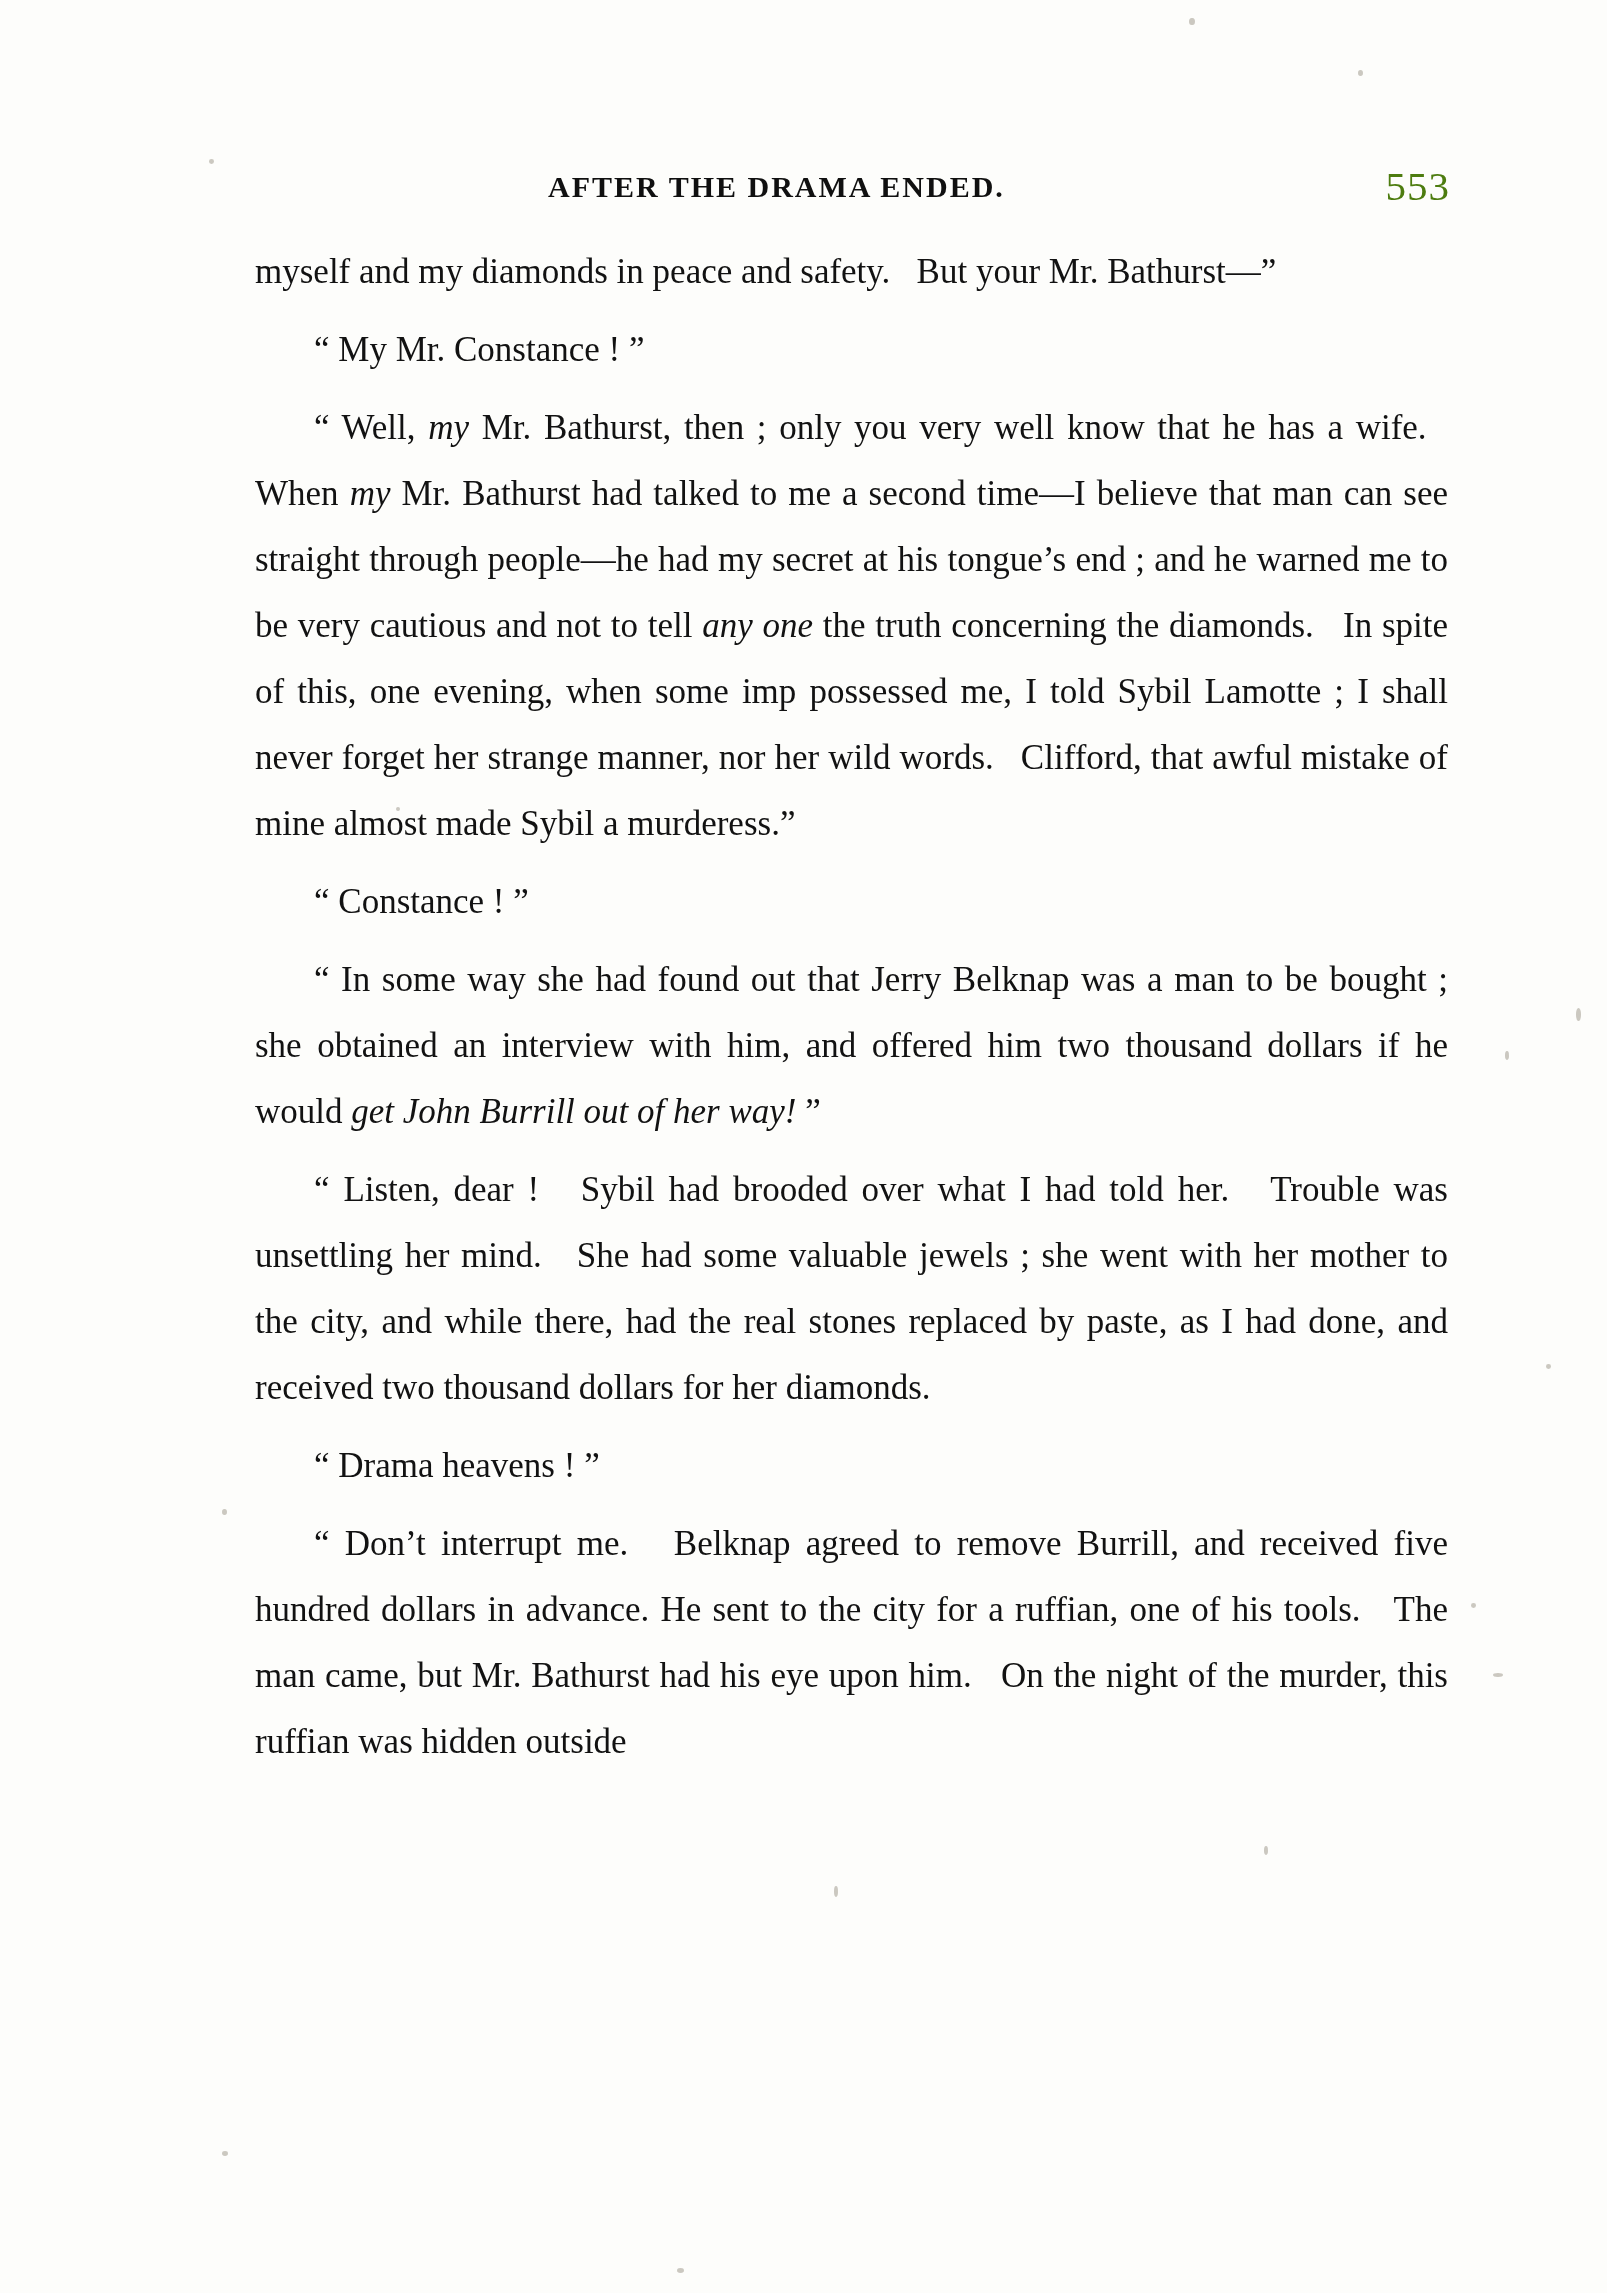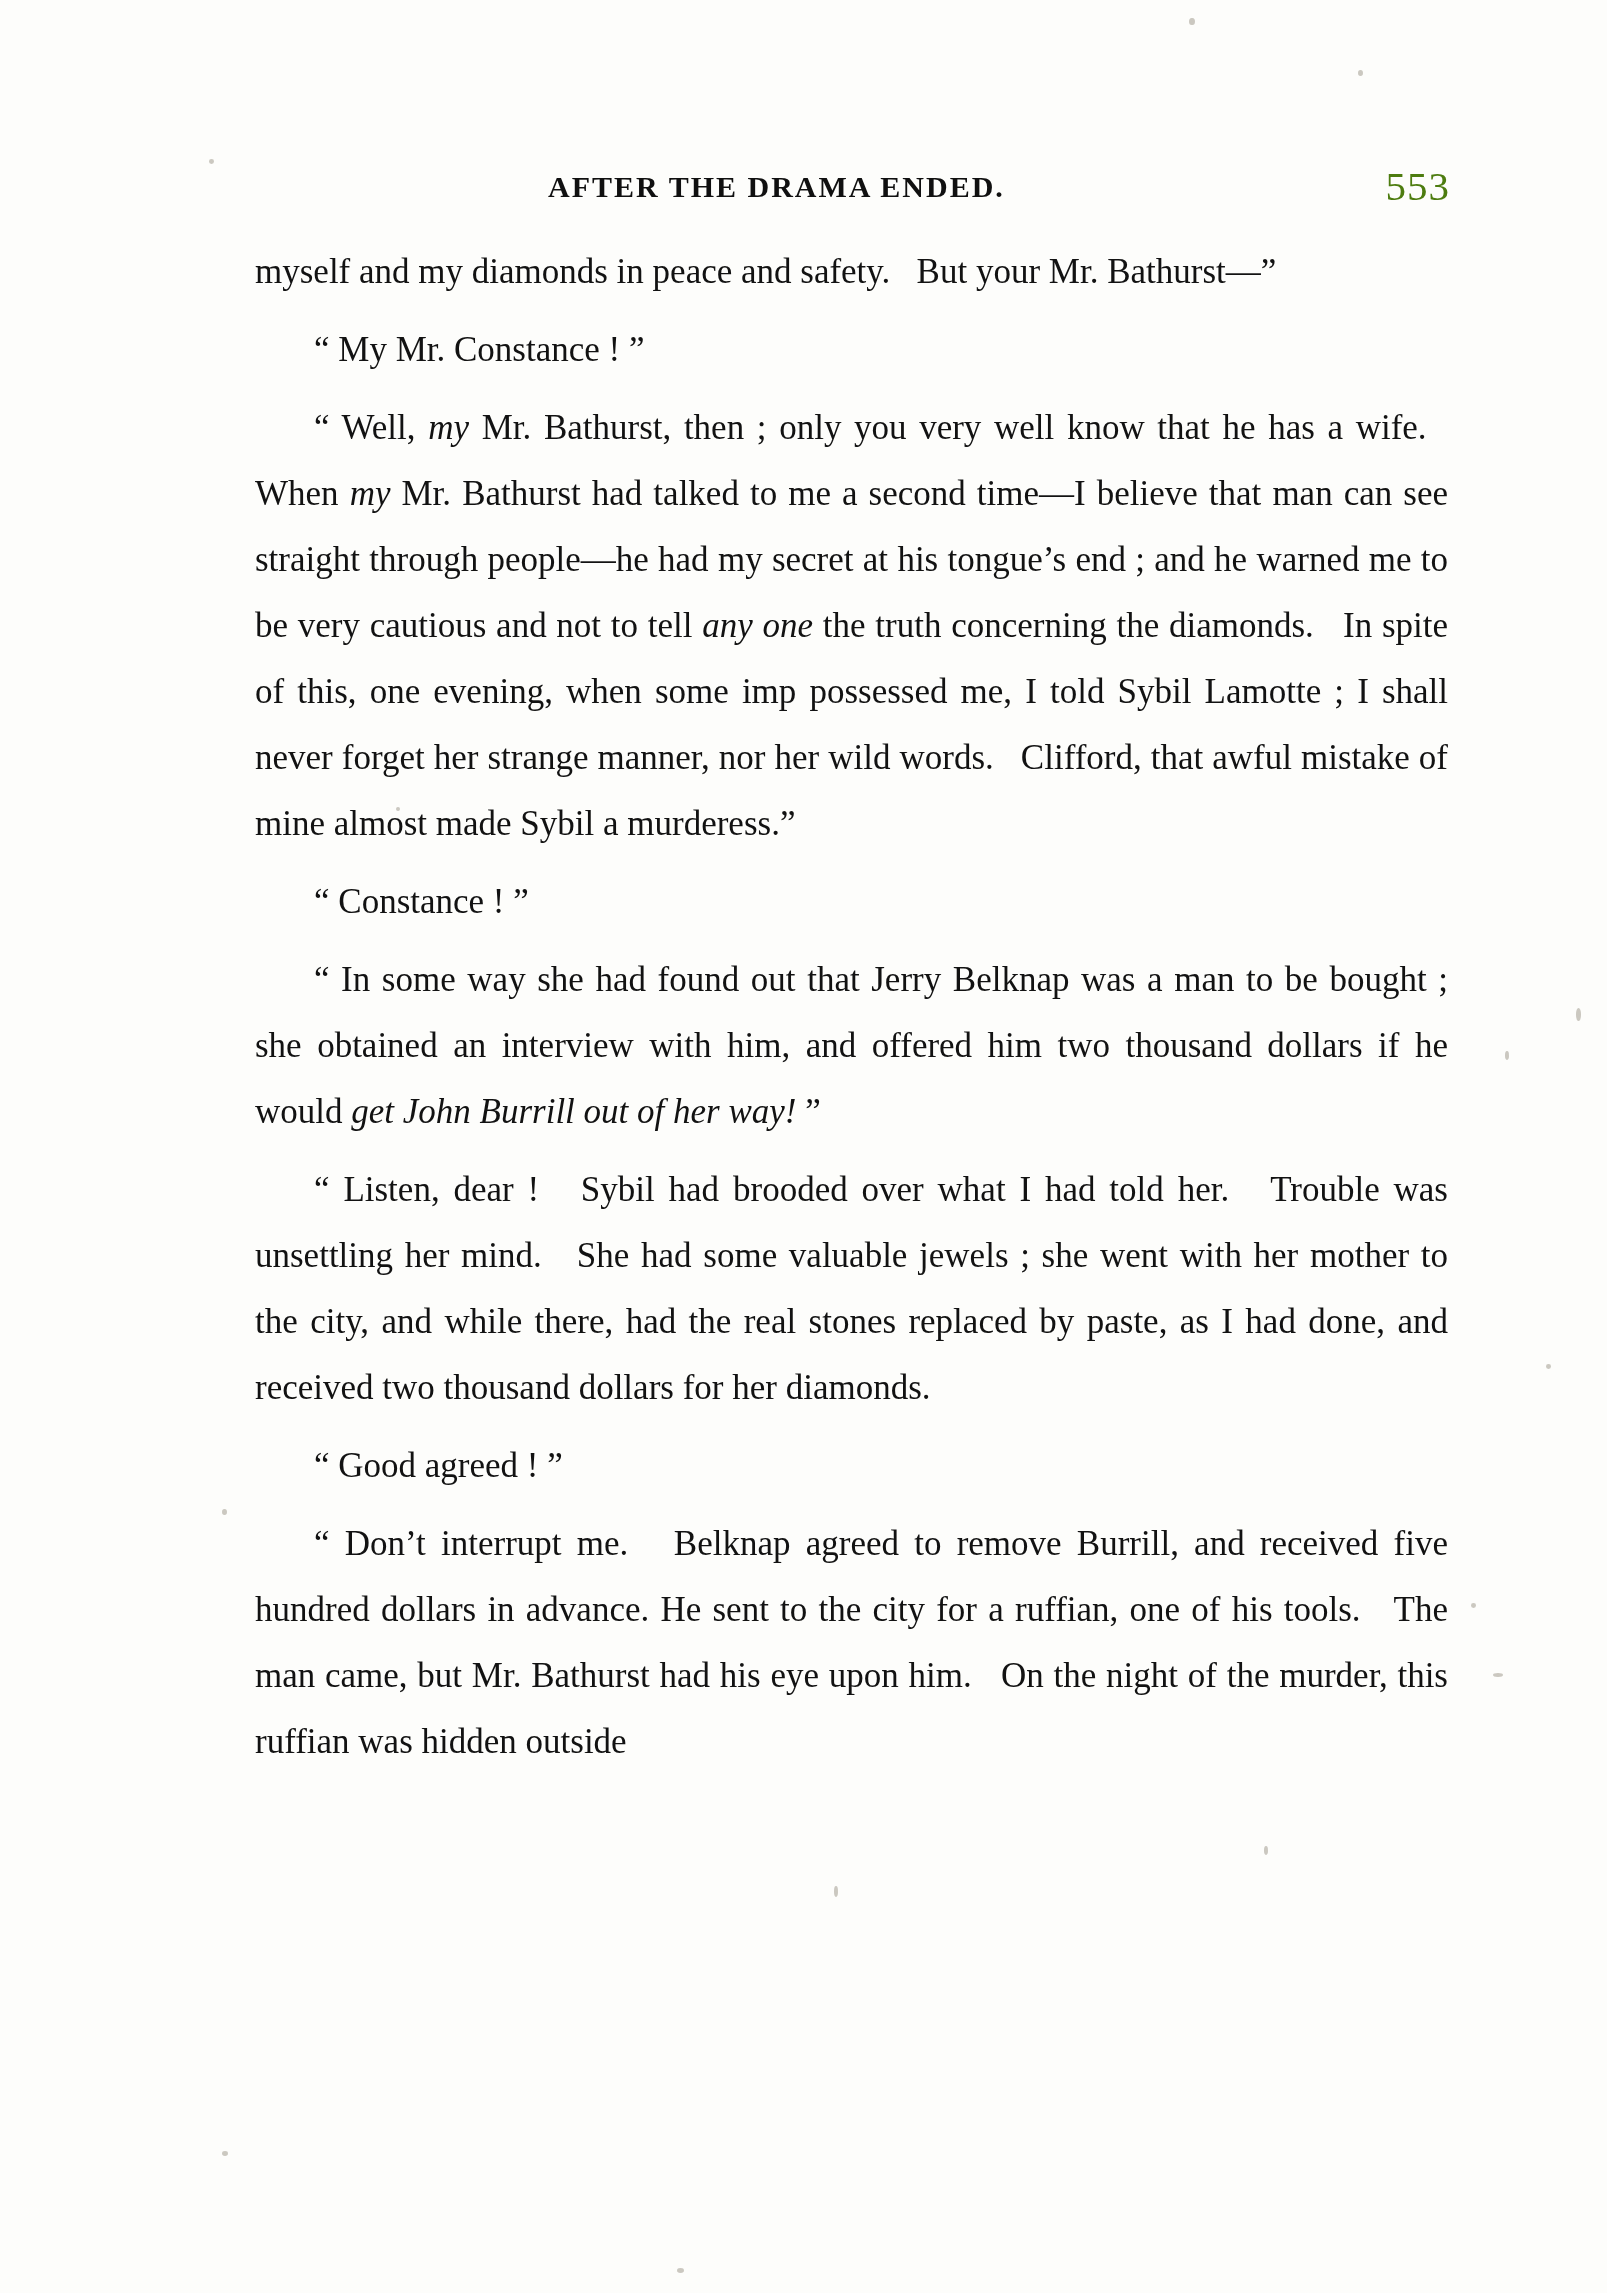--- a/index.html
+++ b/index.html
@@ -90,21 +90,21 @@
     <div class="page-number">553</div>
   </div>
 
   <div class="body-text">
       <p class="para noindent">myself and my diamonds in peace and safety.&nbsp;&nbsp; But your Mr. Bathurst—”</p>
       <p class="para">“ My Mr. Constance ! ”</p>
       <p class="para">“ Well, <em>my</em> Mr. Bathurst, then ; only you very well know that he has a wife.&nbsp;&nbsp; When <em>my</em> Mr. Bathurst had talked to me a second time—I believe that man can see straight through people—he had my secret at his tongue’s end ; and he warned me to be very cautious and not to tell <em>any one</em> the truth concerning the diamonds.&nbsp;&nbsp; In spite of this, one evening, when some imp possessed me, I told Sybil Lamotte ; I shall never forget her strange manner, nor her wild words.&nbsp;&nbsp; Clifford, that awful mistake of mine almost made Sybil a murderess.”</p>
       <p class="para">“ Constance ! ”</p>
       <p class="para">“ In some way she had found out that Jerry Belknap was a man to be bought ; she obtained an interview with him, and offered him two thousand dollars if he would <em>get John Burrill out of her way!</em> ”</p>
       <p class="para">“ Listen, dear !&nbsp;&nbsp; Sybil had brooded over what I had told her.&nbsp;&nbsp; Trouble was unsettling her mind.&nbsp;&nbsp; She had some valuable jewels ; she went with her mother to the city, and while there, had the real stones replaced by paste, as I had done, and received two thousand dollars for her diamonds.</p>
-      <p class="para">“ Good agreed ! ”</p>
+      <p class="para">“ Drama heavens ! ”</p>
       <p class="para">“ Don’t interrupt me.&nbsp;&nbsp; Belknap agreed to remove Burrill, and received five hundred dollars in advance. He sent to the city for a ruffian, one of his tools.&nbsp;&nbsp; The man came, but Mr. Bathurst had his eye upon him.&nbsp;&nbsp; On the night of the murder, this ruffian was hidden outside</p>
     </div>
 
   <span class="speckle" style="left:1189px;top:17.6px;width:5.9px;height:7.8px;"></span>
   <span class="speckle" style="left:1358px;top:70px;width:4.9px;height:5.9px;"></span>
   <span class="speckle" style="left:209px;top:159px;width:4.9px;height:4.9px;"></span>
   <span class="speckle" style="left:396px;top:807px;width:3.9px;height:3.9px;"></span>
   <span class="speckle" style="left:1576px;top:1008px;width:4.9px;height:12.7px;"></span>
   <span class="speckle" style="left:1505px;top:1051px;width:3.9px;height:8.8px;"></span>
   <span class="speckle" style="left:1546px;top:1364px;width:4.9px;height:4.9px;"></span>

